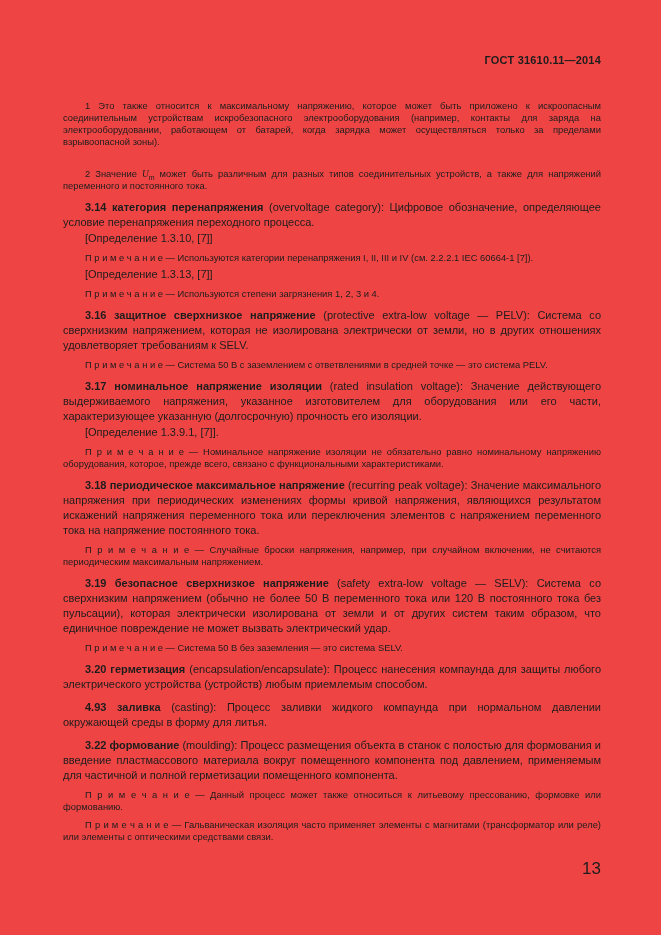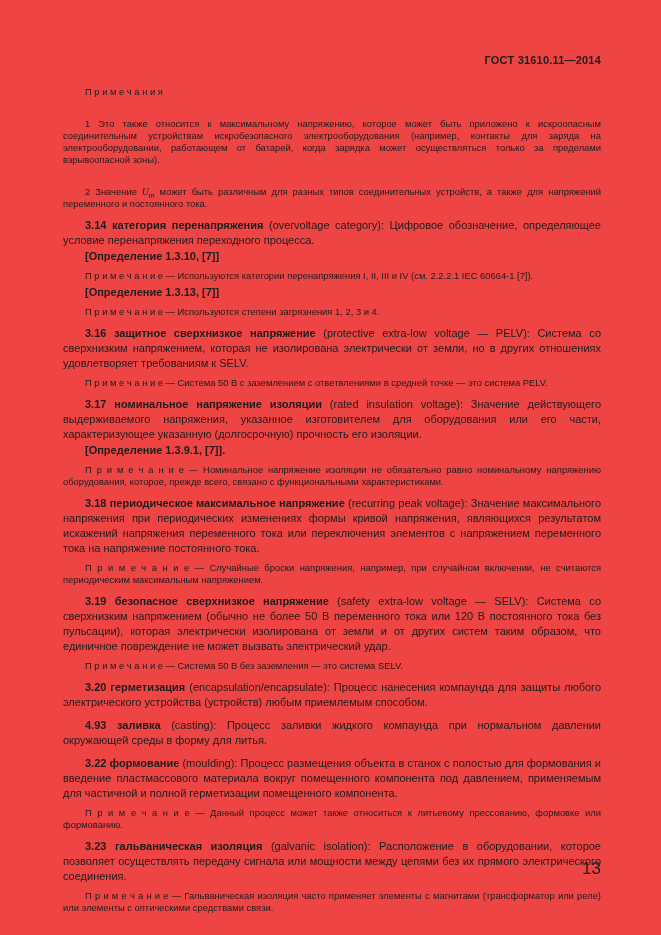--- a/index.html
+++ b/index.html
@@ -21,40 +21,39 @@
     font-size: 9.4px; line-height: 12px;
     text-align: justify; text-indent: 22px;
     margin-top: 20px;
   }
   .note-block { margin-top: 6px; margin-bottom: 3px; }
   .body {
     font-size: 11px; line-height: 15px;
     text-align: justify; text-indent: 22px;
   }
   .term { margin-top: 8px; }
-  .def { margin-top: 1px; font-weight: bold; }
+  .def { margin-top: 1px; }
   .doc-footer {
     position: absolute; bottom: 56px; left: 63px; right: 60px;
     text-align: right; font-size: 17px;
   }
   sub { font-size: 7px; line-height: 0; }
   i.sym { font-family: "Liberation Serif", serif; font-style: italic; }
 </style>
 </head>
 <body>
 
 <div class="page">
 
   <div class="doc-header">
     <span>ГОСТ 31610.11—2014</span>
   </div>
 
   <div class="content">
 
-    <p class="note note-block">П р и м е ч а н и я</p>
     <p class="note">1 Это также относится к максимальному напряжению, которое может быть приложено к искроопасным соединительным устройствам искробезопасного электрооборудования (например, контакты для заряда на электрооборудовании, работающем от батарей, когда зарядка может осуществляться только за пределами взрывоопасной зоны).</p>
     <p class="note"><span>2 Значение </span><i class="sym">U</i><sub>m</sub><span> может быть различным для разных типов соединительных устройств, а также для напряжений переменного и постоянного тока.</span></p>
 
     <p class="body term"><b>3.14 категория перенапряжения</b><span> (overvoltage category): Цифровое обозначение, определяющее условие перенапряжения переходного процесса.</span></p>
     <p class="body def">[Определение 1.3.10, [7]]</p>
     <p class="note note-block">П р и м е ч а н и е — Используются категории перенапряжения I, II, III и IV (см. 2.2.2.1 IEC 60664-1 [7]).</p>
 
     <p class="body def">[Определение 1.3.13, [7]]</p>
     <p class="note note-block">П р и м е ч а н и е — Используются степени загрязнения 1, 2, 3 и 4.</p>
 
@@ -71,21 +70,20 @@
     <p class="body term"><b>3.19 безопасное сверхнизкое напряжение</b><span> (safety extra-low voltage — SELV): Система со сверхнизким напряжением (обычно не более 50 В переменного тока или 120 В постоянного тока без пульсации), которая электрически изолирована от земли и от других систем таким образом, что единичное повреждение не может вызвать электрический удар.</span></p>
     <p class="note note-block">П р и м е ч а н и е — Система 50 В без заземления — это система SELV.</p>
 
     <p class="body term"><b>3.20 герметизация</b><span> (encapsulation/encapsulate): Процесс нанесения компаунда для защиты любого электрического устройства (устройств) любым приемлемым способом.</span></p>
 
     <p class="body term"><b>4.93 заливка</b><span> (casting): Процесс заливки жидкого компаунда при нормальном давлении окружающей среды в форму для литья.</span></p>
 
     <p class="body term"><b>3.22 формование</b><span> (moulding): Процесс размещения объекта в станок с полостью для формования и введение пластмассового материала вокруг помещенного компонента под давлением, применяемым для частичной и полной герметизации помещенного компонента.</span></p>
     <p class="note note-block">П р и м е ч а н и е — Данный процесс может также относиться к литьевому прессованию, формовке или формованию.</p>
 
-    <p class="body term"><b>3.23 гальваническая изоляция</b><span> (galvanic isolation): Расположение в оборудовании, которое позволяет осуществлять передачу сигнала или мощности между цепями без их прямого электрического соединения.</span></p>
     <p class="note note-block">П р и м е ч а н и е — Гальваническая изоляция часто применяет элементы с магнитами (трансформатор или реле) или элементы с оптическими средствами связи.</p>
 
   </div>
 
   <div class="doc-footer">
     <span>13</span>
   </div>
 
 </div>
 

